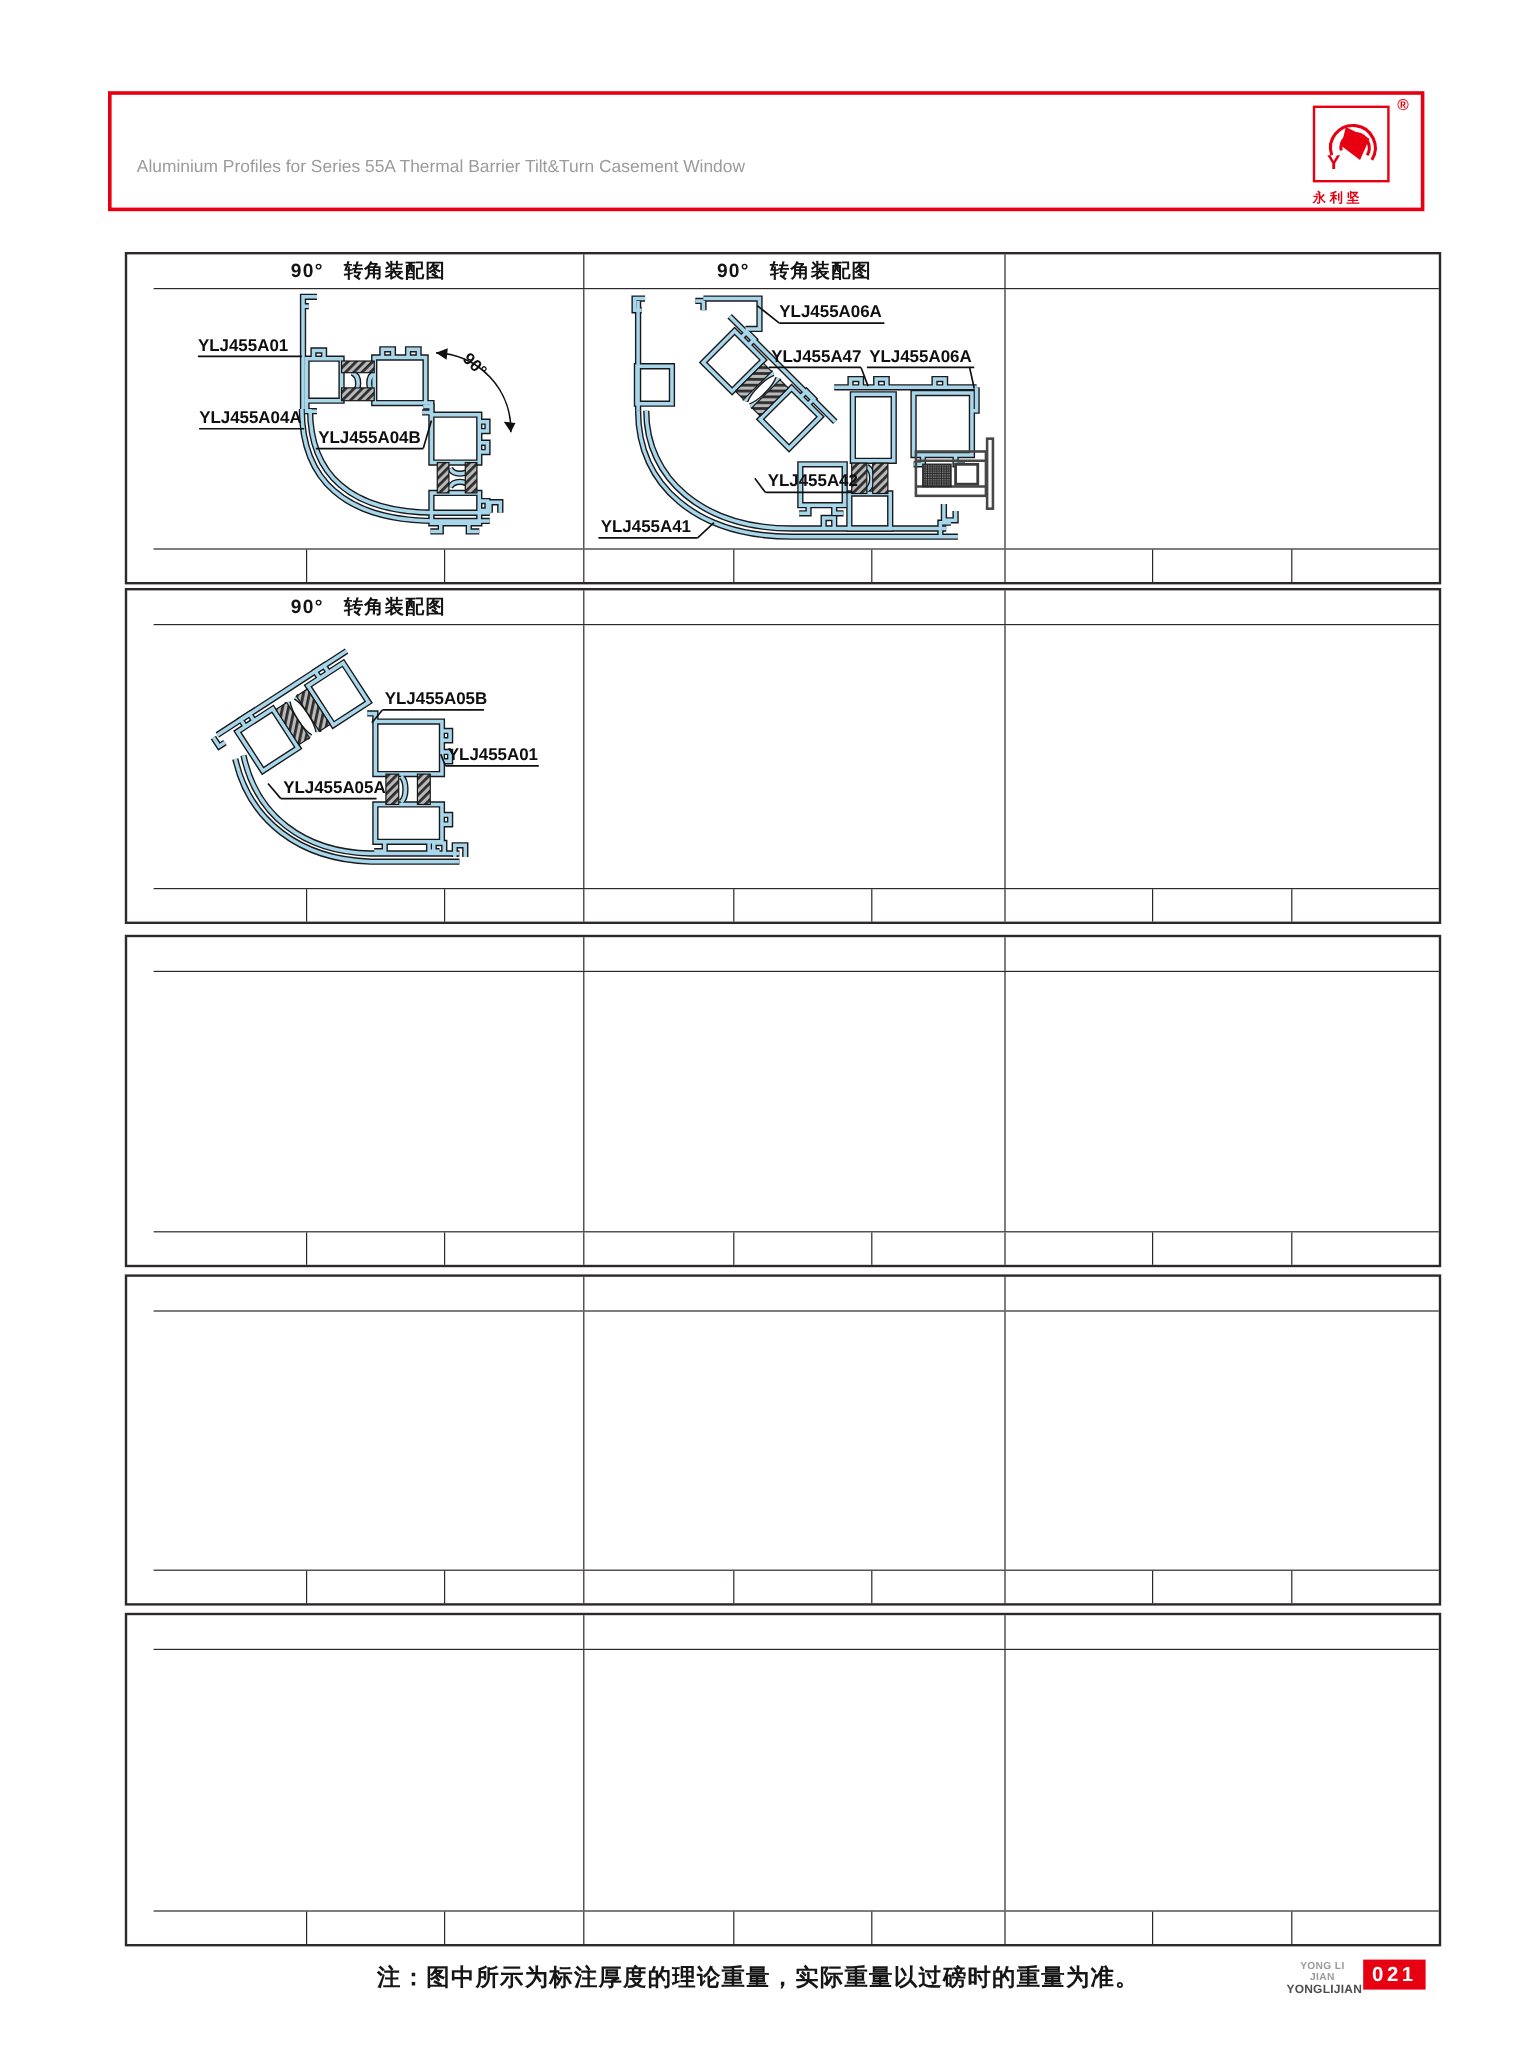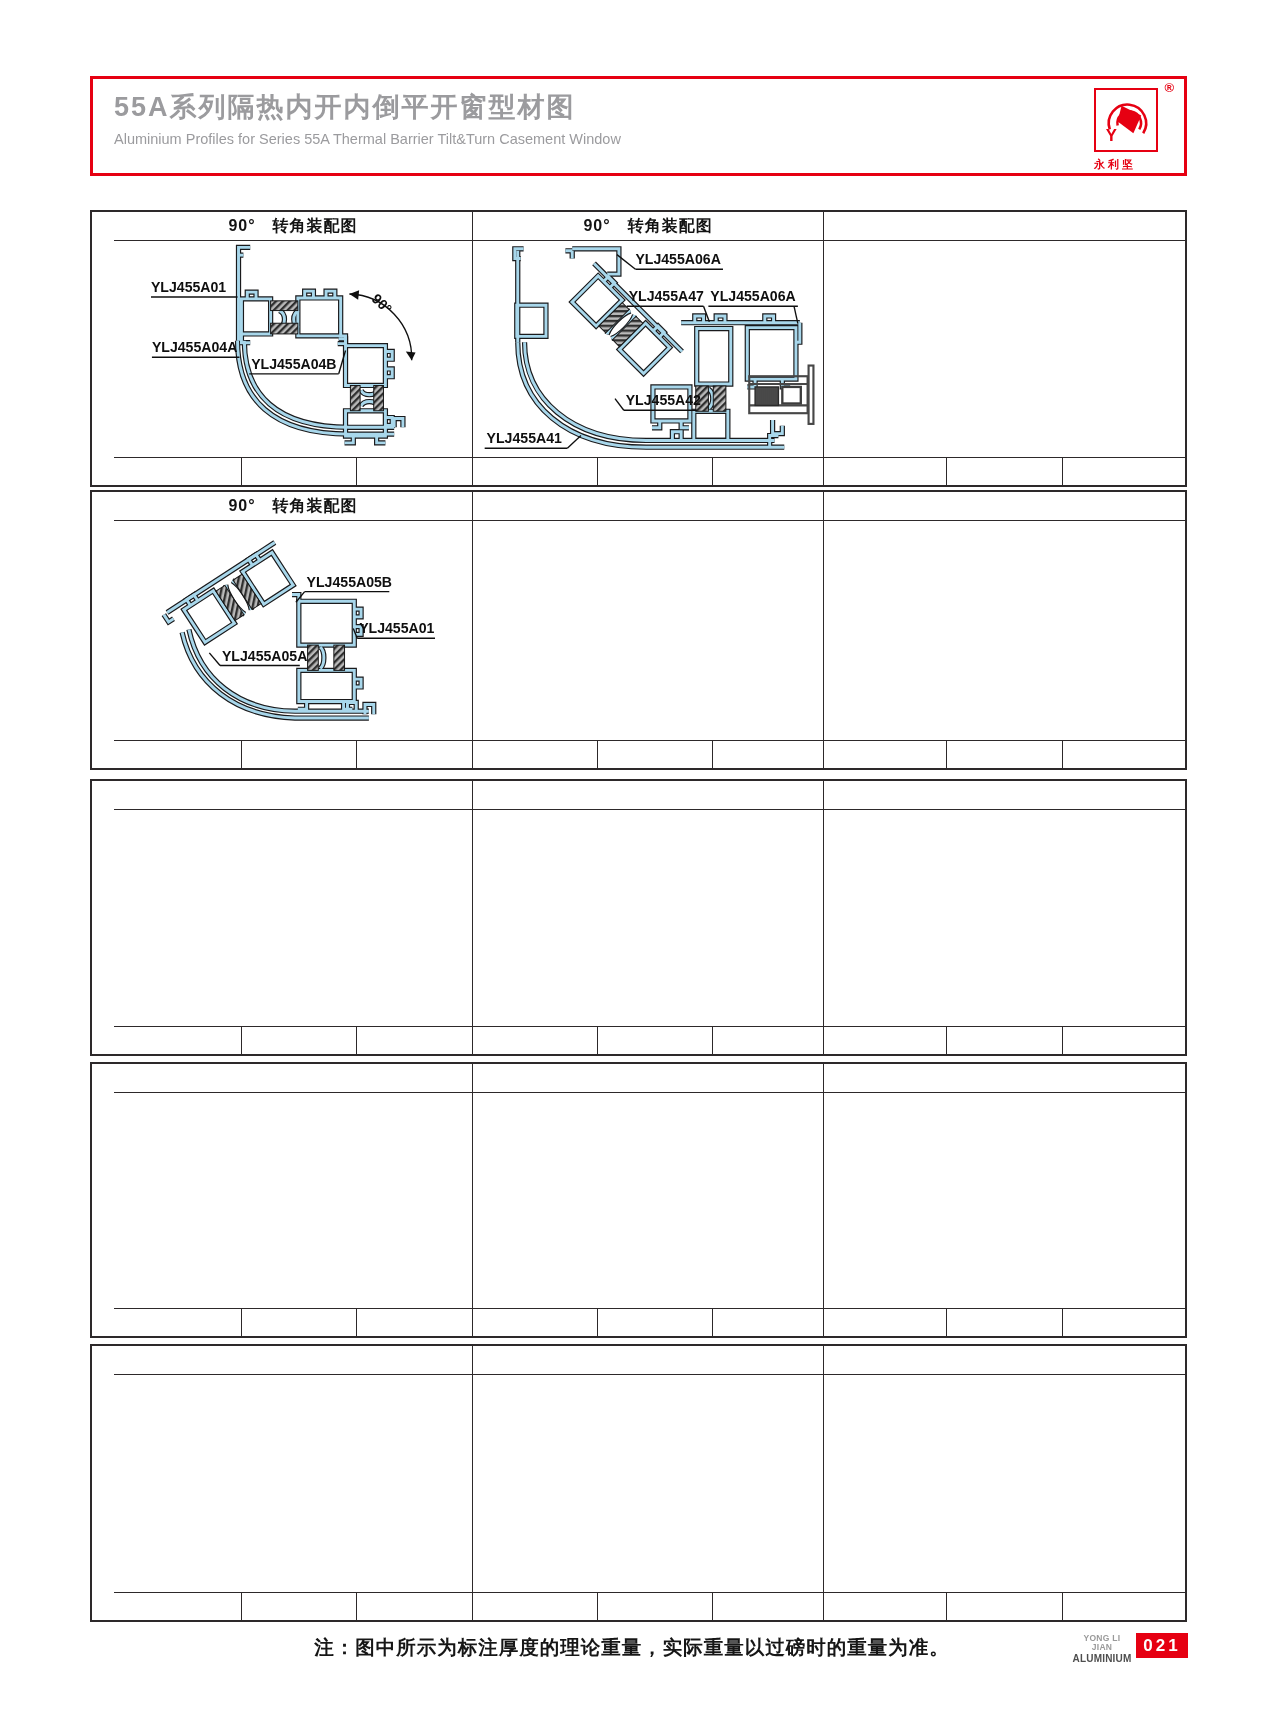--- a/index.html
+++ b/index.html
@@ -14,21 +14,21 @@
   .brand{position:absolute;right:122px;bottom:15px;color:#e60012;font-weight:bold;white-space:nowrap;}
   .brand-cn{font-size:31px;letter-spacing:1px;}
   .brand-en{font-size:31px;letter-spacing:-0.5px;}
   .logo{position:absolute;right:8px;top:4px;width:86px;height:92px;}
   .logo-box{position:absolute;left:4px;top:5px;width:64px;height:64px;border:2.5px solid #e60012;box-sizing:border-box;}
   .logo-reg{position:absolute;right:2px;top:-3px;color:#e60012;font-size:13px;font-weight:bold;}
   .logo-caption{position:absolute;left:4px;top:74px;width:64px;display:flex;justify-content:space-between;
     color:#e60012;font-size:11px;font-weight:bold;}
 
   
-  .block{position:absolute;left:90px;width:1097px;border:2px solid #2d292a;box-sizing:border-box;
+  .block{position:absolute;left:104px;width:1097px;border:2px solid #2d292a;box-sizing:border-box;
     display:flex;flex-direction:column;background:#fff;padding-left:22px;}
   .band{height:28px;flex:0 0 auto;border-bottom:1.5px solid #2d292a;display:flex;}
   .band-cell{box-sizing:border-box;display:flex;align-items:center;justify-content:center;
     font-size:16px;font-weight:bold;color:#131313;letter-spacing:1px;}
   .draw{flex:1 1 auto;display:flex;min-height:0;}
   .draw-cell{position:relative;box-sizing:border-box;}
   .c1{width:33.52%;} .c2{width:32.79%;} .c3{width:33.69%;}
   .vline{border-right:1.5px solid #2d292a;}
   .cells{height:27px;flex:0 0 auto;border-top:1.5px solid #2d292a;display:flex;}
   .cell{box-sizing:border-box;border-right:1.3px solid #2d292a;}
@@ -58,21 +58,20 @@
   .pageno{position:absolute;left:1136px;top:1633px;width:52px;height:25px;background:#e60012;
     color:#fff;font-weight:bold;font-size:17px;letter-spacing:3px;
     display:flex;align-items:center;justify-content:center;}
 </style>
 </head>
 <body>
 
 <div class="page">
 
   <div class="header-box">
-    <div class="title-cn">55A系列隔热内开内倒平开窗型材图</div>
     <div class="title-en">Aluminium Profiles for Series 55A Thermal Barrier Tilt&amp;Turn Casement Window</div>
     <div class="logo">
       <div class="logo-box">
         <svg viewBox="0 0 60 60" width="59" height="59">
           <g fill="none" stroke="#e60012" stroke-width="2.6">
             <path d="M14 40 A19 19 0 1 1 48 44"></path>
             <path d="M22 36 A12 12 0 1 1 44 40"></path>
           </g>
           <polygon points="26,16 46,26 38,44 22,32" fill="#e60012"></polygon>
           <text x="10" y="52" font-family="Liberation Sans, sans-serif" font-size="17" font-weight="bold" fill="#e60012">Y</text>
@@ -396,17 +395,17 @@
       <div class="cell" style="width:10.38%"></div>
       <div class="cell" style="width:11.47%"></div>
       <div class="cell" style="width:10.84%"></div>
       <div class="cell" style="flex:1"></div>
     </div>
   </div>
 
   <div class="note">注：图中所示为标注厚度的理论重量，实际重量以过磅时的重量为准。</div>
   <div class="mark">
     <div class="l1">YONG LI JIAN</div>
-    <div class="l2">ALUMINIUM</div>
+    <div class="l2">YONGLIJIAN</div>
   </div>
   <div class="pageno">021</div>
 
 </div>
 
 </body></html>

